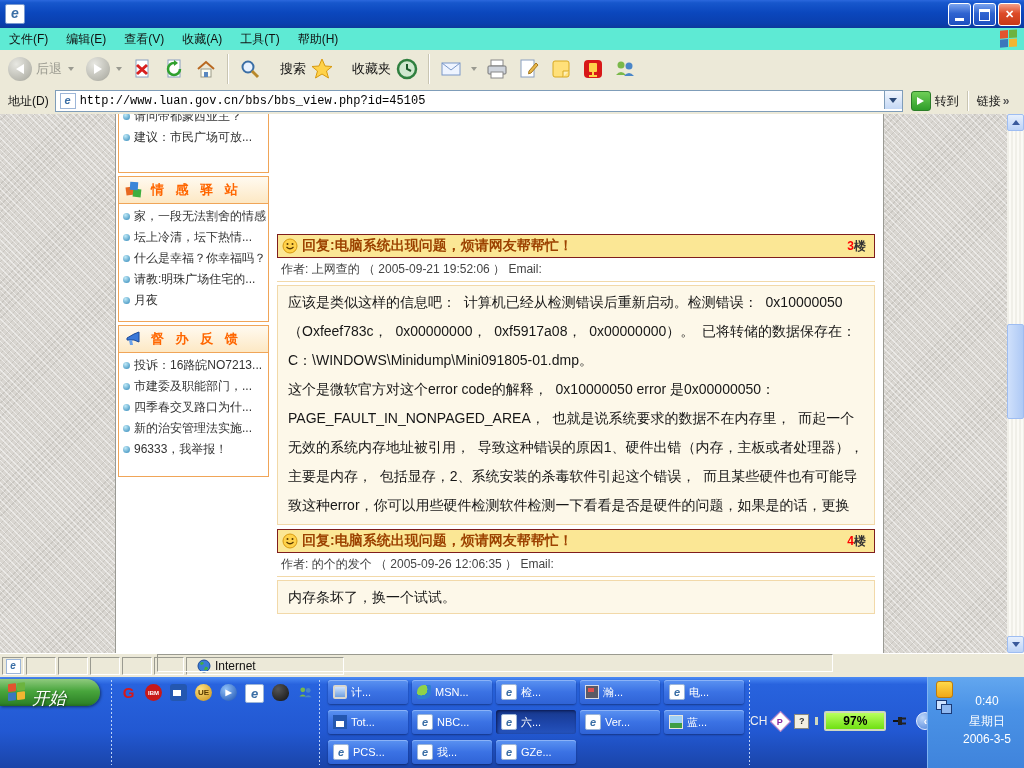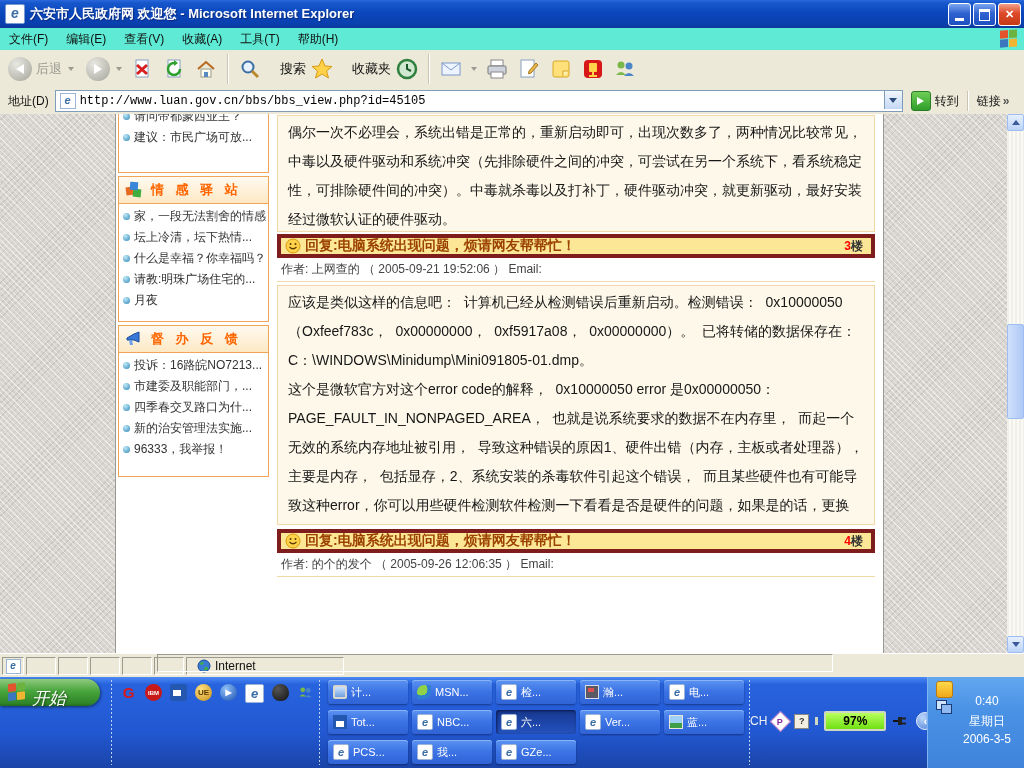--- a/index.html
+++ b/index.html
@@ -72,21 +72,21 @@
   .shead .stitle{color:#f60;font-weight:bold;font-size:13px;letter-spacing:4px;margin-left:8px;white-space:nowrap;}
   .shead svg{margin-left:6px;}
   .sitem{display:flex;align-items:flex-start;line-height:21px;padding:0 2px 0 4px;white-space:nowrap;}
   .bullet{flex:0 0 auto;width:7px;height:7px;border-radius:50%;margin:7px 4px 0 0;
     background:radial-gradient(circle at 35% 30%,#bfe9f7,#2e86b8);}
 
   
   .main{position:absolute;left:155px;top:0;width:612px;height:539px;font-size:14px;color:#171717;}
   .cbox{position:absolute;left:6px;width:598px;background:#fdf8e9;border:1px solid #f2d9a9;
     line-height:29px;padding:2px 10px;box-sizing:border-box;white-space:pre-wrap;overflow:hidden;}
-  .rhead{position:absolute;left:6px;width:598px;height:24px;background:#fbe795;border:4px solid #7f1d1d;
+  .rhead{position:absolute;left:6px;width:598px;height:24px;background:#fbe795;border:1px solid #7f1d1d;
     box-sizing:border-box;display:flex;align-items:center;}
   .rhead .rtitle{color:#9c4200;font-weight:bold;font-size:14px;margin-left:4px;}
   .rhead .floor{margin-left:auto;margin-right:8px;font-size:12px;font-weight:bold;color:#333;}
   .rhead .floor .fnum{color:#f00;}
   .rauthor{position:absolute;left:6px;width:598px;height:24px;background:#fff;border-bottom:1px solid #f2d9a9;
     box-sizing:border-box;display:flex;align-items:center;font-size:12px;color:#444;padding-left:4px;}
 
   
   .vscroll{position:absolute;left:1007px;top:0;width:17px;height:539px;
     background:repeating-linear-gradient(90deg,#f0efe8 0 2px,#fbfaf5 2px 4px);}
@@ -155,21 +155,20 @@
   .traynet i{position:absolute;width:9px;height:8px;background:#cfe3ff;border:1px solid #1a3a78;}
   .traynet i:first-child{left:0;top:0;} .traynet i:last-child{left:5px;top:4px;background:#8fb8f0;}
 </style>
 </head>
 <body>
 
 <div class="screen">
 
   <div class="titlebar">
     <span class="appicon">e</span>
-    <span class="ttext">六安市人民政府网 欢迎您 - Microsoft Internet Explorer</span>
     <span class="winbtns">
       <span class="wbtn">
           <span class="mini"></span>
         </span>
       <span class="wbtn">
           <span class="rest"></span>
         </span>
       <span class="wbtn close">✕</span>
     </span>
   </div>
@@ -374,21 +373,20 @@
               <span>新的治安管理法实施...</span>
             </div>
           <div class="sitem">
               <span class="bullet"></span>
               <span>96333，我举报！</span>
             </div>
         </div>
       </div>
 
       <div class="main">
-        <div class="cbox" style="top:1px;height:117px;">偶尔一次不必理会，系统出错是正常的，重新启动即可，出现次数多了，两种情况比较常见，中毒以及硬件驱动和系统冲突（先排除硬件之间的冲突，可尝试在另一个系统下，看系统稳定性，可排除硬件间的冲突）。中毒就杀毒以及打补丁，硬件驱动冲突，就更新驱动，最好安装经过微软认证的硬件驱动。</div>
 
         <div class="rhead" style="top:120px;">
           <svg width="16" height="16" viewBox="0 0 16 16" style="margin-left:4px;">
             <circle cx="8" cy="8" r="7" fill="#ffd24a" stroke="#d89a10"></circle>
             <circle cx="5.5" cy="6" r="1" fill="#5a3a00"></circle>
               <circle cx="10.5" cy="6" r="1" fill="#5a3a00"></circle>
             <path d="M4.5 9 Q8 12.5 11.5 9" fill="none" stroke="#5a3a00" stroke-width="1.2"></path>
           </svg>
           <span class="rtitle">回复:电脑系统出现问题，烦请网友帮帮忙！</span>
           <span class="floor"><span class="fnum">3</span><span>楼</span></span>
@@ -401,20 +399,21 @@
           <svg width="16" height="16" viewBox="0 0 16 16" style="margin-left:4px;">
             <circle cx="8" cy="8" r="7" fill="#ffd24a" stroke="#d89a10"></circle>
             <circle cx="5.5" cy="6" r="1" fill="#5a3a00"></circle>
               <circle cx="10.5" cy="6" r="1" fill="#5a3a00"></circle>
             <path d="M4.5 9 Q8 12.5 11.5 9" fill="none" stroke="#5a3a00" stroke-width="1.2"></path>
           </svg>
           <span class="rtitle">回复:电脑系统出现问题，烦请网友帮帮忙！</span>
           <span class="floor"><span class="fnum">4</span><span>楼</span></span>
         </div>
         <div class="rauthor" style="top:439px;">作者: 的个的发个 （ 2005-09-26 12:06:35 ） Email:</div>
+        <div class="cbox" style="top:466px;height:34px;">内存条坏了，换一个试试。</div>
       </div>
     </div>
 
     <div class="vscroll">
       <div class="sbtn up">
           <i></i>
         </div>
       <div class="sthumb"></div>
       <div class="sbtn down">
           <i></i>

